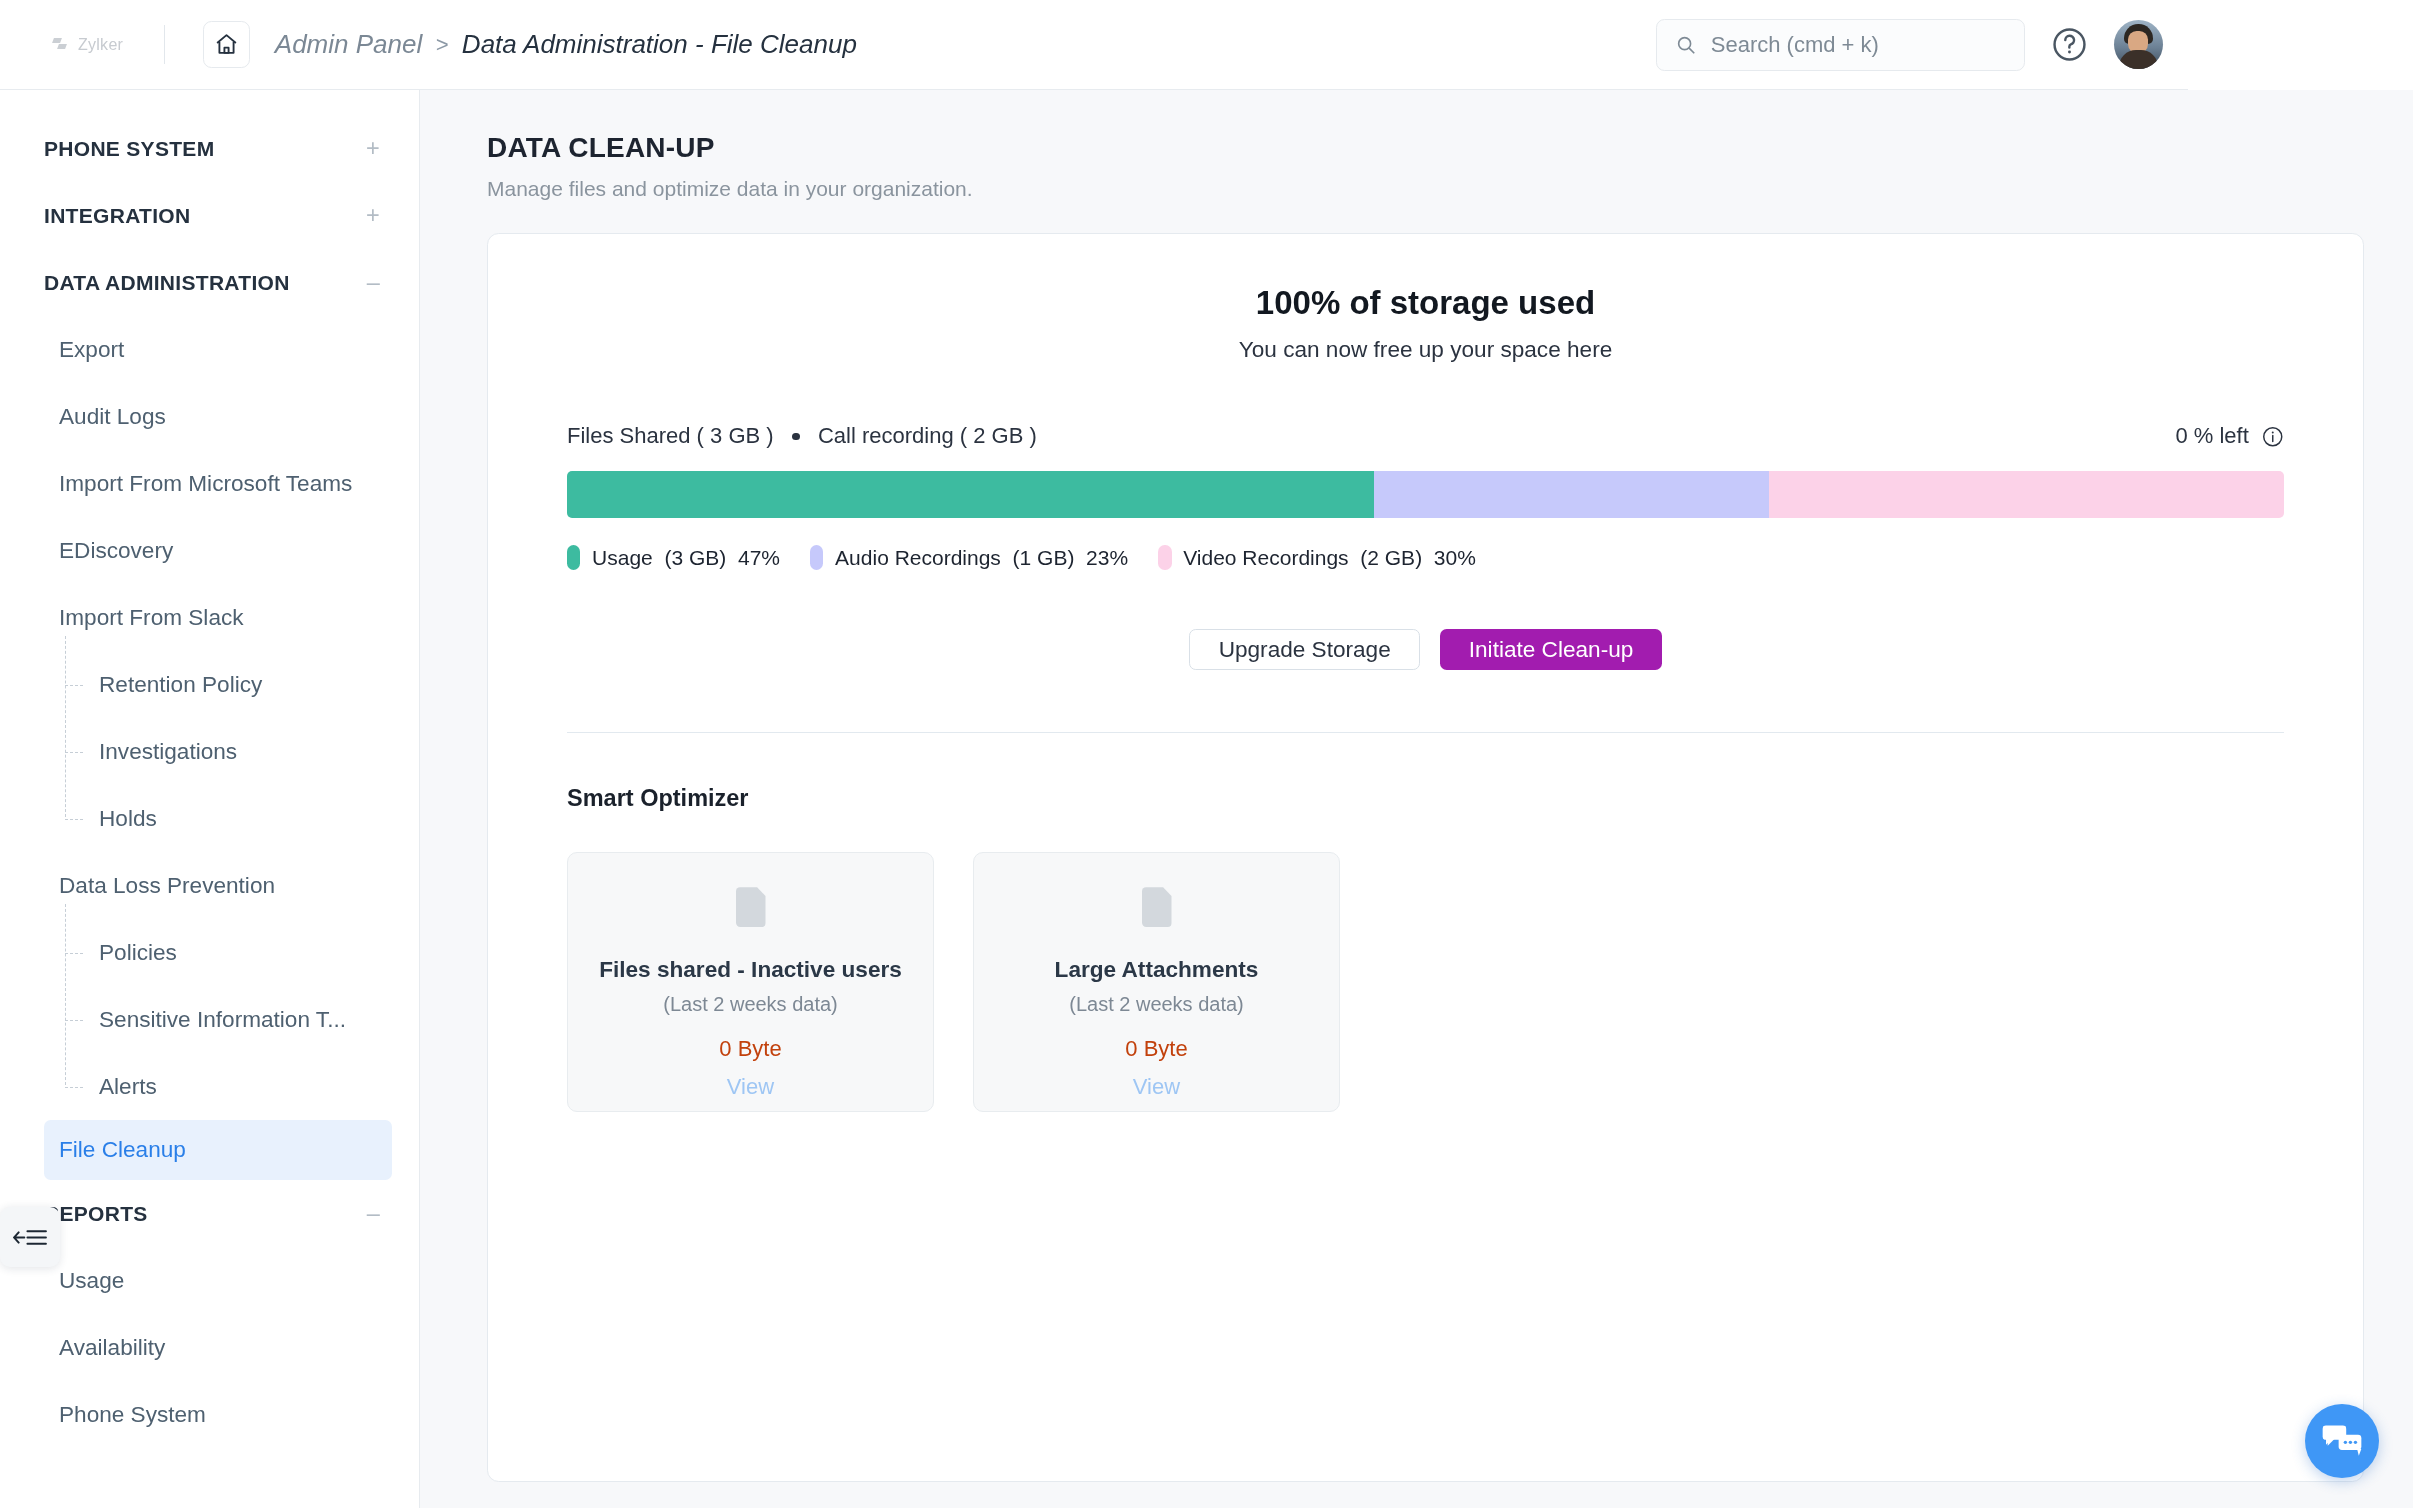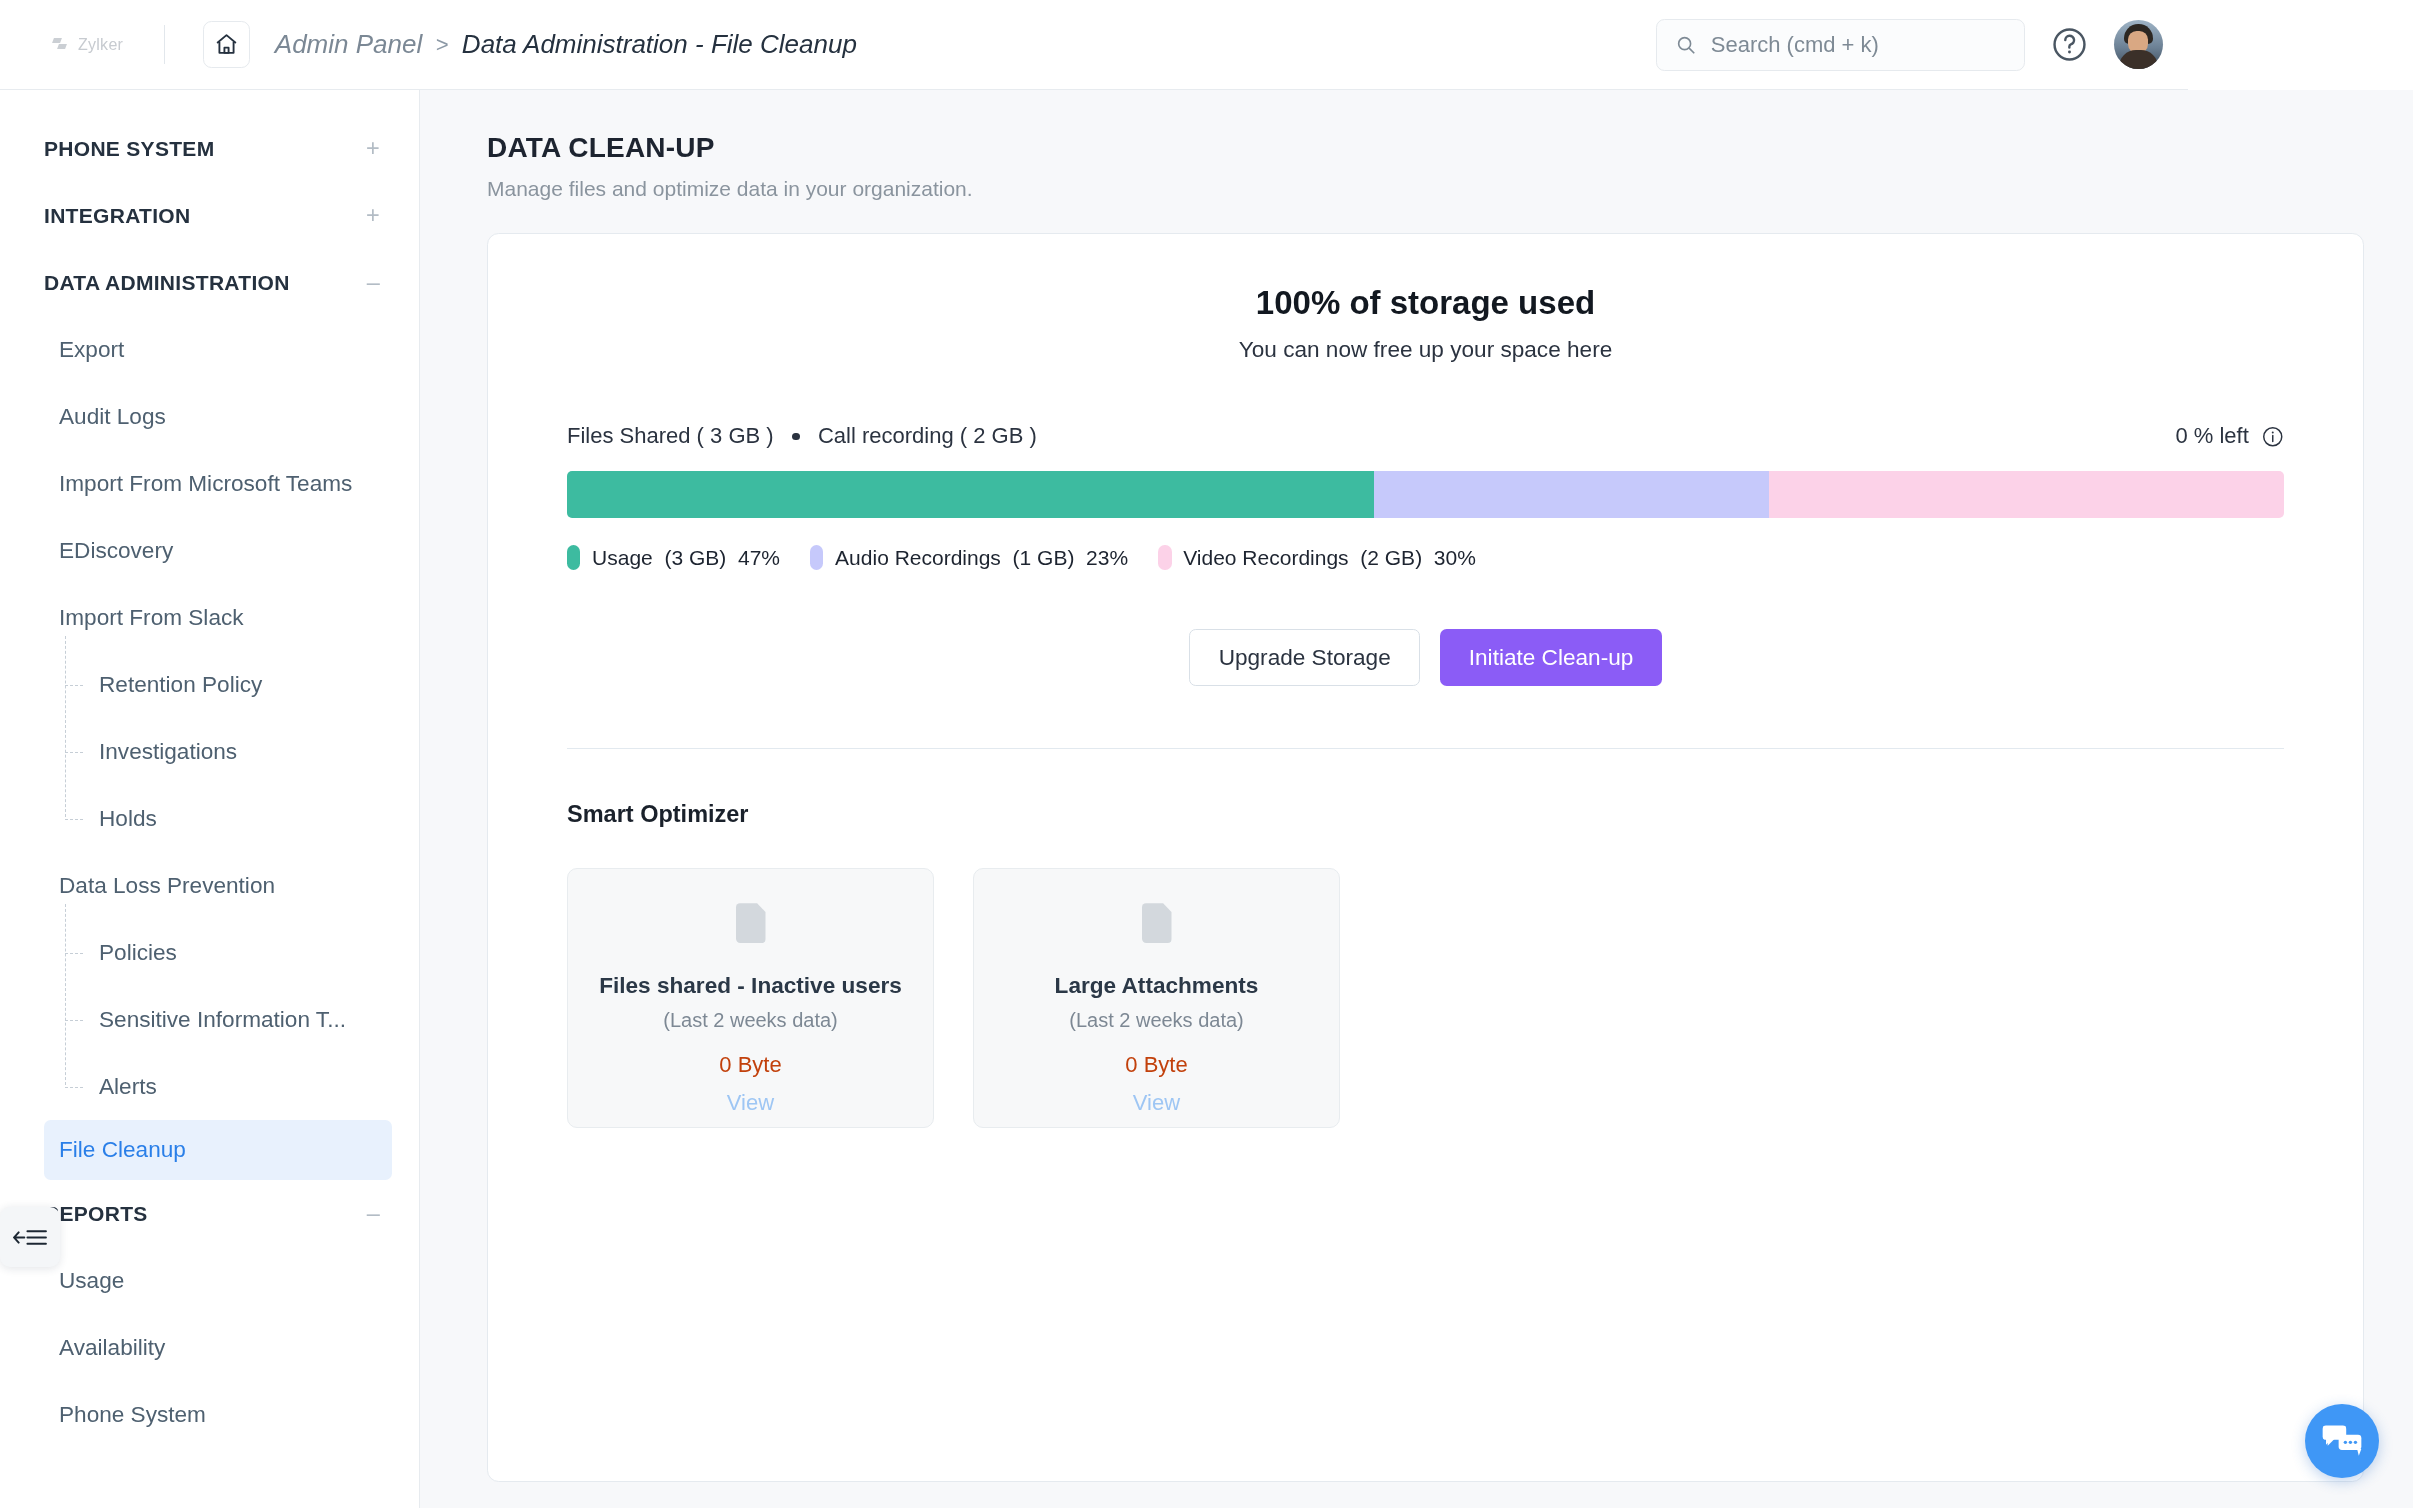--- a/index.html
+++ b/index.html
@@ -176,26 +176,26 @@
   .legend {
     margin-top: 27px; display: flex; align-items: center; gap: 30px;
     font-size: 21px; color: #1d2430;
   }
   .legend-item { display: flex; align-items: center; gap: 11.7px; }
   .legend-swatch { width: 13.4px; height: 25px; border-radius: 6.7px; }
   .actions {
     margin-top: 59px; display: flex; justify-content: center; gap: 20px;
   }
   .btn {
-    height: 57px; border-radius: 6.7px; font-size: 22.6px;
+    height: 41px; border-radius: 6.7px; font-size: 22.6px;
     display: flex; align-items: center; justify-content: center;
     padding: 0 28.5px;
   }
   .btn-secondary { background: #fff; border: 0.8px solid #d9e0e7; color: #2b3340; }
-  .btn-primary { background: #8b5cf6; color: #ffffff; }
+  .btn-primary { background: #a21caf; color: #ffffff; }
   .divider {
     margin: 62px 79px 0 79px; height: 0.8px; background: #e2e9ef;
   }
   .section-title {
     margin: 52px 0 0 79px; font-size: 23.5px; font-weight: bold; color: #1a212b;
   }
   .opt-cards { display: flex; gap: 39px; margin: 40px 0 0 79px; }
   .opt-card {
     width: 367px; height: 260px;
     background: #f7f8f9; border: 0.8px solid #e8ecef; border-radius: 10px;

